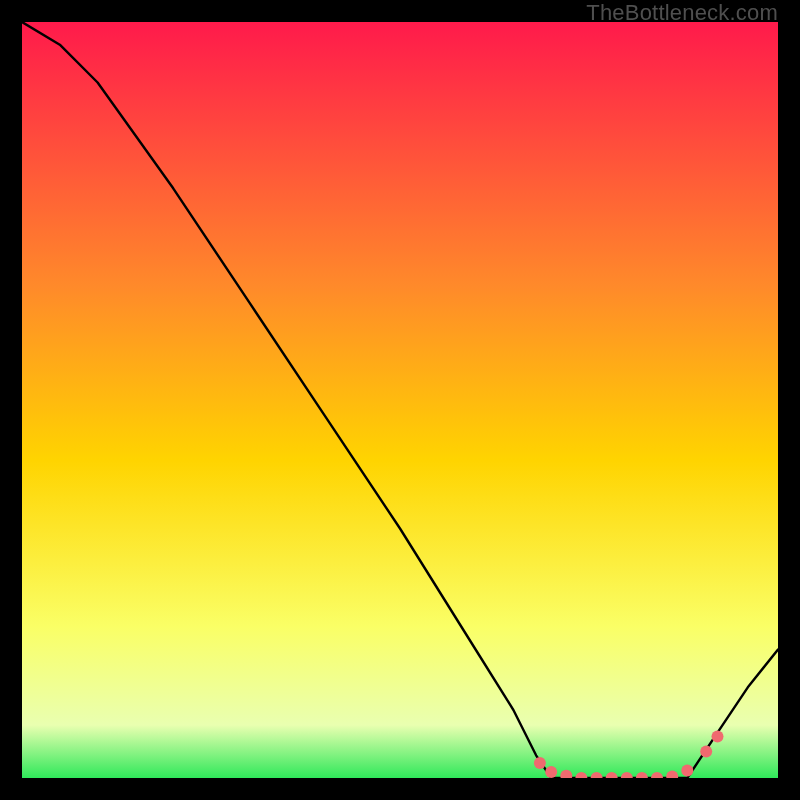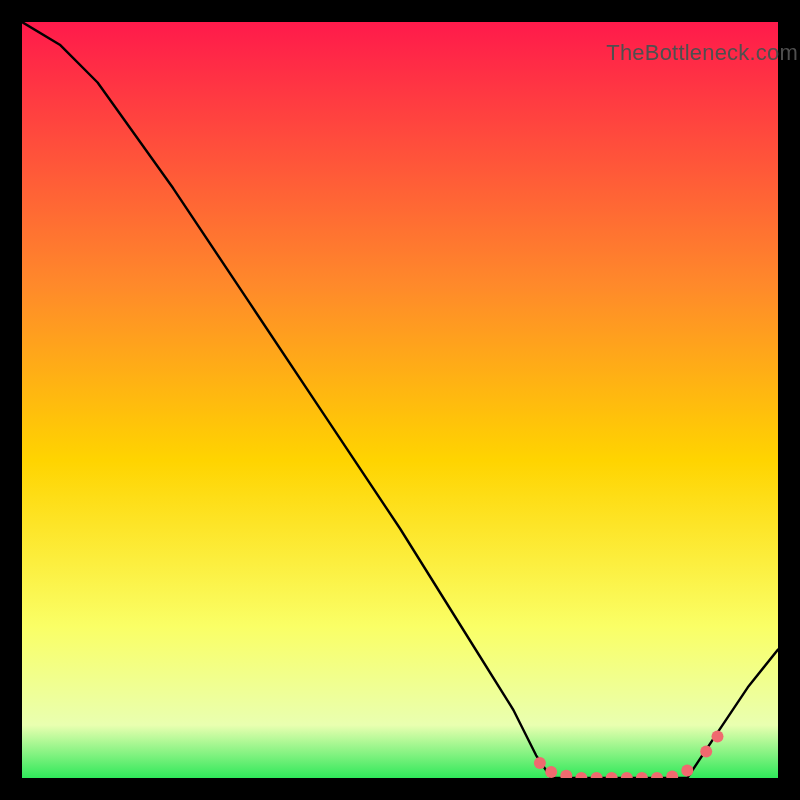--- a/index.html
+++ b/index.html
@@ -21,28 +21,27 @@
     position: absolute;
     left: 22px;
     top: 22px;
     width: 756px;
     height: 756px;
     overflow: hidden;
   }
   .watermark {
     position: absolute;
     top: 0px;
-    right: 2px;
+    right: 22px;
     color: #4f4f4f;
     font-size: 22px;
     font-weight: 500;
     letter-spacing: 0.2px;
     z-index: 5;
     pointer-events: none;
-    margin-top: 40px;
   }
   svg { display: block; }
 </style>
 </head>
 <body>
 
 <div class="stage">
 
   <div class="watermark">TheBottleneck.com</div>
 

